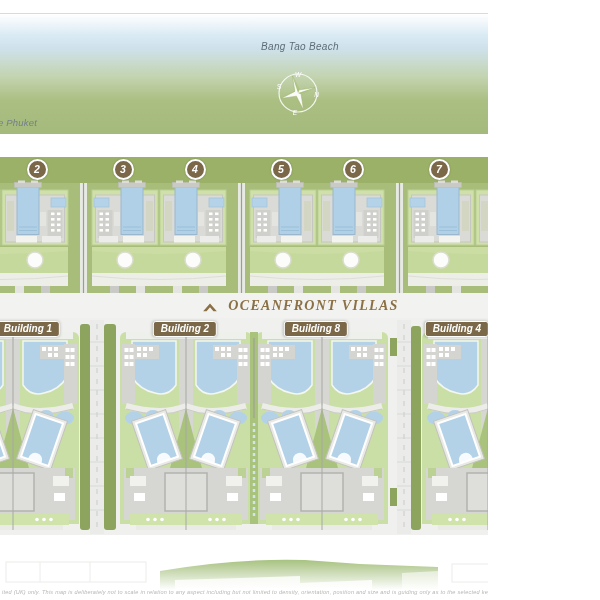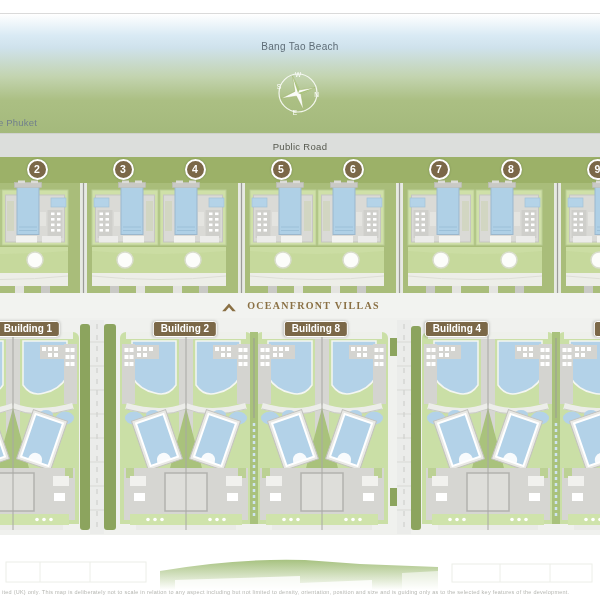--- a/index.html
+++ b/index.html
@@ -1,17 +1,17 @@
 <!DOCTYPE html>
 <html><head>
 <meta charset="utf-8">
 <style>
   html,body{margin:0;padding:0;background:#ffffff;}
-  .stage{position:relative;width:600px;height:600px;overflow:hidden;background:#ffffff;
-         font-family:"Liberation Sans",sans-serif;}
+  .stage{position:relative;width:488px;height:600px;overflow:hidden;background:#ffffff;
+         font-family:"Liberation Sans",sans-serif;font-style:italic;}
   .abs{position:absolute;}
 
   
   .beach{left:0;top:13px;width:600px;height:120px;
          border-top:1px solid #dadada;
          background:linear-gradient(180deg,#ffffff 0%,#d9eaf4 18%,#cfe2ec 28%,#c3d4b0 52%,#abbf83 72%,#a4b97c 100%);}
   .beach-label{left:0;top:41px;width:600px;text-align:center;font-size:10px;color:#5e6c76;letter-spacing:.3px;}
   .resort-label{left:-2px;top:117px;font-size:9.5px;color:#72808c;letter-spacing:.2px;}
   .compass{left:274px;top:69px;}
 
@@ -25,21 +25,21 @@
   .villas{left:0;top:157px;width:600px;height:136px;}
   .villa-badge{position:absolute;width:21px;height:21px;border-radius:50%;
                background:#7b6848;border:2px solid #ffffff;box-sizing:border-box;
                color:#fff;font-size:10.5px;font-weight:bold;text-align:center;line-height:16.5px;
                box-shadow:0 0 2px rgba(0,0,0,.25);}
 
   
   .band{left:0;width:600px;background:#f2f3f0;display:flex;align-items:center;justify-content:center;gap:9px;}
   .band.ocean{top:293px;height:25px;}
   .band.seav{top:535px;height:22px;}
-  .band-title{font-family:"Liberation Serif",serif;font-weight:bold;font-size:10px;
+  .band-title{font-family:"Liberation Serif",serif;font-weight:bold;font-size:14px;
               letter-spacing:1.3px;color:#8a7044;}
 
   
   .buildings{left:0;top:318px;width:600px;height:217px;background:#f0f1ee;}
   .bldg-label{position:absolute;transform:translateX(-50%);background:#7b6848;border:1.5px solid #ffffff;
               border-radius:3px;color:#ffffff;font-size:10px;font-weight:bold;
               padding:1px 7px 2px 7px;white-space:nowrap;box-shadow:0 0 3px rgba(0,0,0,.25);top:321px;}
 
   
   .hill{left:0;top:556px;width:600px;height:36px;}
@@ -61,23 +61,20 @@
       <polygon points="24,6 26.5,21.5 42,24 26.5,26.5 24,42 21.5,26.5 6,24 21.5,21.5" fill="#ffffff" stroke="#9cb168" stroke-width=".5"></polygon>
       <polygon points="24,6 26.5,21.5 24,24" fill="#a9c27c"></polygon>
       <polygon points="42,24 26.5,26.5 24,24" fill="#a9c27c"></polygon>
     </g>
     <text x="24" y="8" text-anchor="middle" font-size="6.5" fill="#ffffff">W</text>
     <text x="42.5" y="28" text-anchor="middle" font-size="6.5" fill="#ffffff">N</text>
     <text x="21" y="46" text-anchor="middle" font-size="6.5" fill="#ffffff">E</text>
     <text x="5" y="20" text-anchor="middle" font-size="6.5" fill="#ffffff">S</text>
   </svg>
 
-  <div class="abs road">
-    <span class="road-label">Public Road</span>
-  </div>
 
   <svg class="abs villas" width="600" height="136" viewBox="0 0 600 136">
     <defs>
       <g id="villa-half">
         <rect x="0" y="33" width="66" height="55" fill="#cfe0a8" stroke="#bccf96" stroke-width="1"></rect>
         <rect x="3.5" y="38" width="59" height="47" fill="#dadad6" stroke="#c6c6c2" stroke-width="1"></rect>
         <rect x="2" y="41" width="15" height="9" fill="#b4d3e8" stroke="#a3c2d8" stroke-width=".7"></rect>
         <rect x="5.5" y="53" width="15" height="28" fill="#cfcfcb"></rect>
         <g fill="#ffffff">
           <rect x="7.5" y="55.5" width="3.5" height="2.6"></rect>

